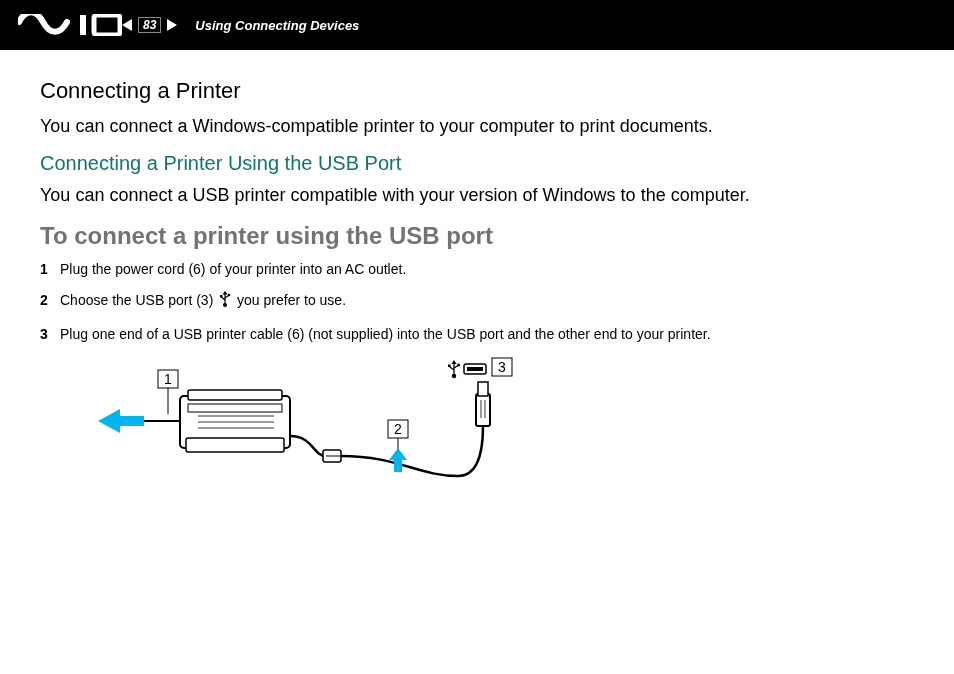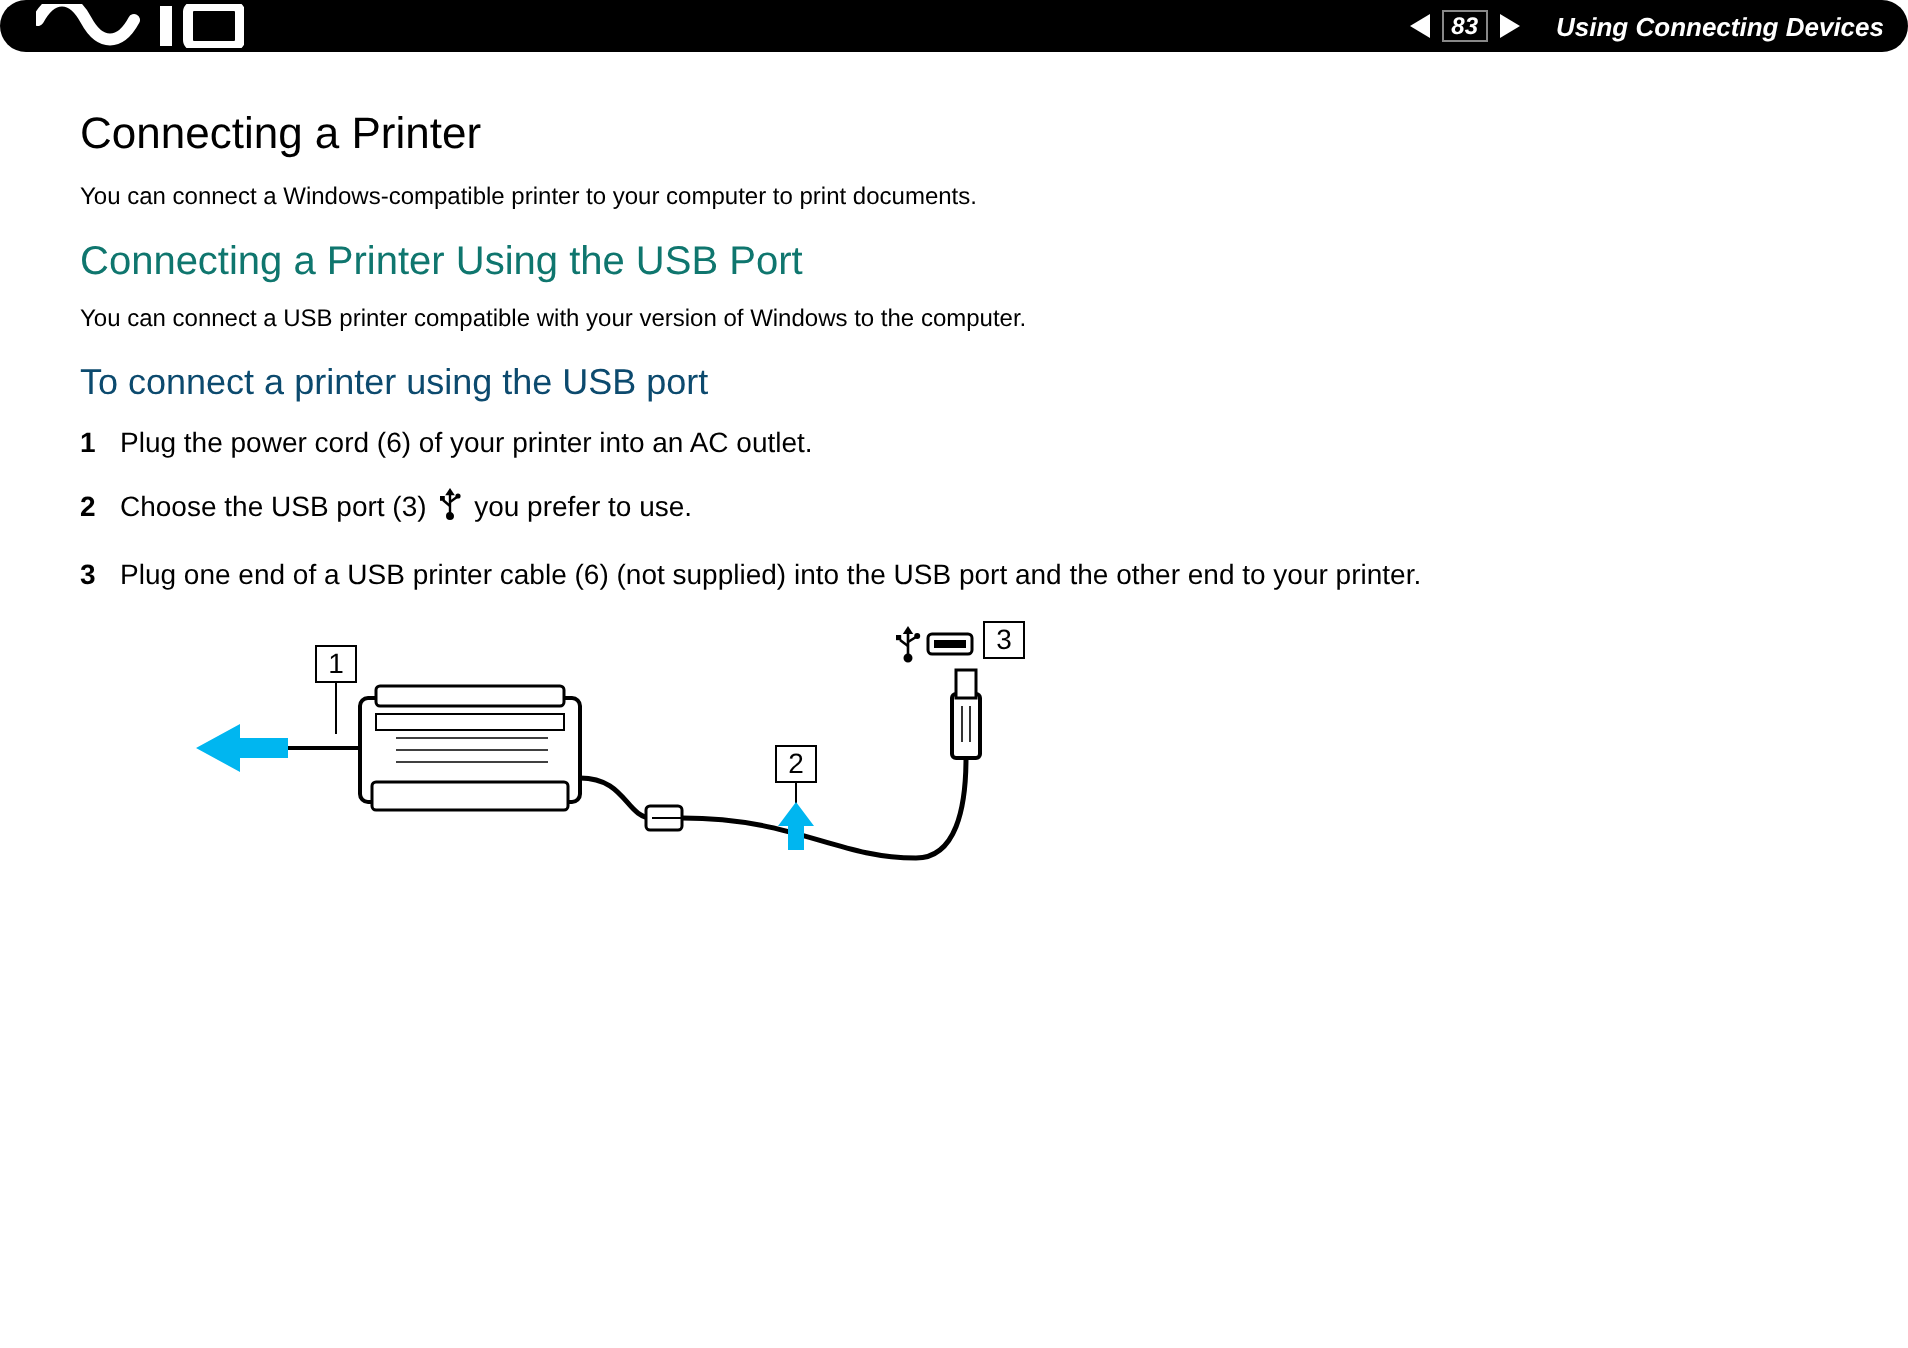--- a/index.html
+++ b/index.html
@@ -8,26 +8,25 @@
     width: 954px;
     height: 674px;
     font-family: Arial, Helvetica, sans-serif;
     background: #fff;
     color: #000;
     overflow: hidden;
   }
   .header-bar {
     background: #000;
     color: #fff;
-    height: 26px;
+    height: 50px;
     display: flex;
     align-items: center;
-    justify-content: space-between;
+    justify-content: flex-start;
     padding: 0 12px 0 18px;
-    border-radius: 14px;
   }
   .vaio-logo svg { display:block; }
   .header-right {
     display: flex;
     align-items: center;
     gap: 6px;
     font-weight: bold;
     font-size: 13px;
     font-style: italic;
   }
@@ -47,34 +46,34 @@
   }
   .content {
     padding: 28px 48px 0 40px;
   }
   h1.main-title {
     font-size: 22px;
     font-weight: normal;
     margin: 0 0 10px 0;
   }
   p.body {
-    font-size: 12px;
+    font-size: 18px;
     margin: 0 0 14px 0;
     line-height: 1.35;
   }
   h2.sub-blue {
     font-size: 20px;
     font-weight: normal;
     color: #0f766e;
     margin: 4px 0 8px 0;
   }
   h3.sub-gray {
-    font-size: 18px;
-    font-weight: normal;
-    color: #0c4a6e;
+    font-size: 24px;
+    font-weight: bold;
+    color: #737373;
     margin: 2px 0 10px 0;
   }
   ol.steps {
     list-style: none;
     padding: 0;
     margin: 0;
     counter-reset: step;
   }
   ol.steps li {
     counter-increment: step;

